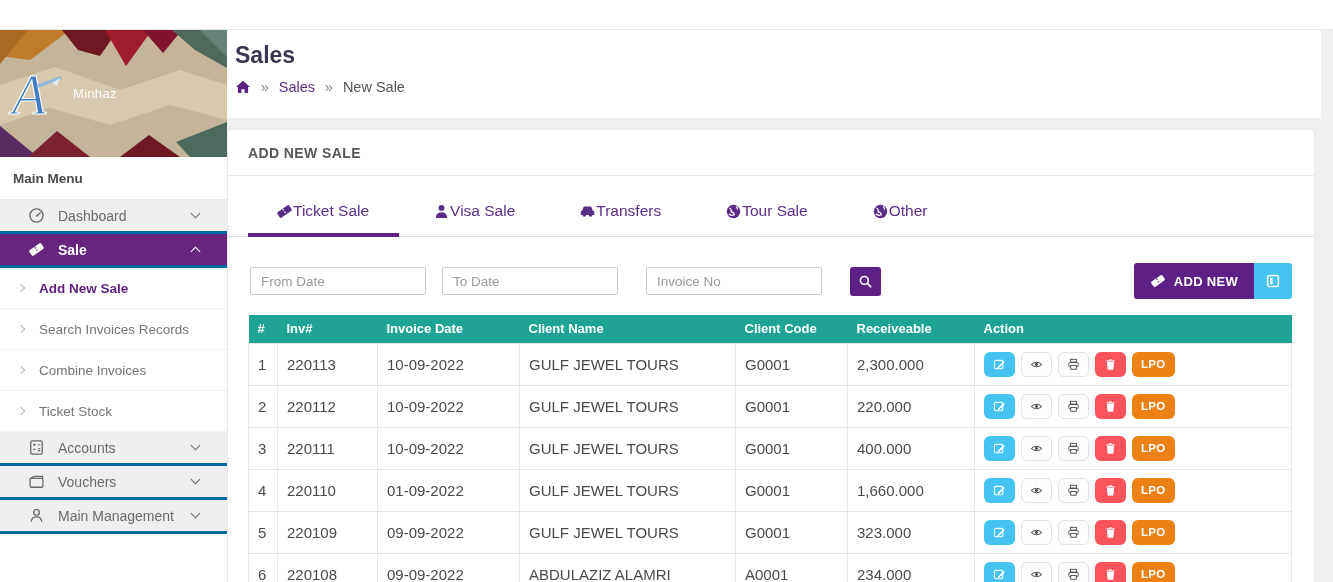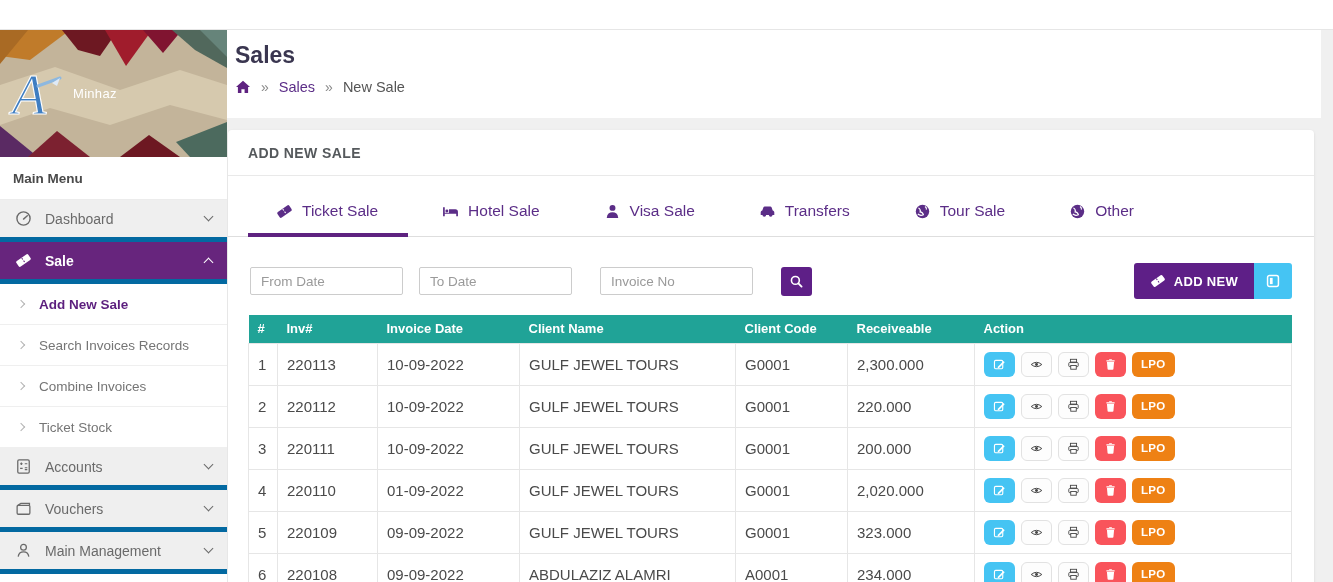--- a/index.html
+++ b/index.html
@@ -10,21 +10,21 @@
   
   .topbar { position:absolute; top:0; left:0; width:100%; height:30px; background:#fff; border-bottom:1px solid #e6e6e6; z-index:5; }
 
   
   .sidebar { position:absolute; top:30px; left:0; width:227px; height:552px; background:#fff; z-index:4; }
   .logo-block { position:relative; width:227px; height:127px; overflow:hidden; }
   .logo-block svg.bg { position:absolute; inset:0; }
   .brand-text { position:absolute; left:73px; top:56px; color:#fff; font-size:13px; letter-spacing:.3px; }
   .logo-mark { position:absolute; left:8px; top:26px; }
   .menu-label { height:43px; display:flex; align-items:center; padding:0 13px; background:#fff; border-bottom:1px solid #ececec; font-size:13.5px; font-weight:bold; color:#4a4a4a; }
-  .menu-item { height:42px; display:flex; align-items:center; padding:0 15px; background:#efefef; border-bottom:5px solid #0369a1; color:#6a6a6a; font-size:14px; cursor:pointer; }
+  .menu-item { height:34px; display:flex; align-items:center; padding:0 28px; background:#efefef; border-bottom:3px solid #0369a1; color:#6a6a6a; font-size:14px; cursor:pointer; }
   .menu-item .mi-ic { width:17px; height:17px; margin-right:13px; flex:0 0 auto; }
   .menu-item.active { background:#67257d; color:#fff; font-weight:bold; }
   .sub-item { height:41px; display:flex; align-items:center; padding:0 15px 0 18px; background:#fff; border-bottom:1px solid #efefef; color:#757575; font-size:13.5px; cursor:pointer; }
   .sub-item.active { color:#5c1f7e; font-weight:bold; }
   .chev { display:inline-block; width:7px; height:7px; border-right:1.6px solid currentColor; border-bottom:1.6px solid currentColor; }
   .chev.down { transform:rotate(45deg); margin-top:-4px; }
   .chev.up   { transform:rotate(225deg); margin-top:4px; }
   .chev.right{ width:6px; height:6px; transform:rotate(-45deg); color:#b3b3b3; margin-right:15px; flex:0 0 auto; }
   .push { margin-left:auto; }
 
@@ -35,27 +35,27 @@
   .breadcrumb { display:flex; align-items:center; gap:10px; font-size:14.5px; color:#555; }
   .breadcrumb .sep { color:#8a8a8a; font-size:14px; }
   .breadcrumb .bc-active { color:#5b2d87; }
   .home-ic { width:16px; height:16px; color:#5e2280; }
 
   .card { margin:12px 7px 0 13px; background:#fff; border-radius:4px; box-shadow:0 1px 3px rgba(0,0,0,.1); height:600px; }
   .card-header { padding:15px 20px 14px; font-size:14px; font-weight:600; letter-spacing:.4px; color:#55595c; border-bottom:1px solid #e9e9e9; }
 
   
   .tabs { display:flex; align-items:center; padding:0 20px 0 48px; gap:64px; border-bottom:1px solid #dedede; margin-top:9px; }
-  .tab { position:relative; display:flex; align-items:center; gap:9px; color:#5b2d87; font-size:15.5px; padding:17px 0 16px; cursor:pointer; white-space:nowrap; }
+  .tab { position:relative; display:flex; align-items:center; color:#5b2d87; font-size:15.5px; padding:17px 0 16px; cursor:pointer; white-space:nowrap; }
   .tab .t-ic { width:17px; height:17px; }
   .tab.active::after { content:""; position:absolute; left:-28px; right:-30px; bottom:-1px; height:4px; background:#5e2280; }
 
   
   .filter-bar { display:flex; align-items:center; padding:26px 22px 16px; }
-  .f-input { width:153px; height:28px; border:1px solid #ccc; border-radius:2px; padding:0 10px; font-size:13.5px; color:#555; font-family:inherit; }
+  .f-input { width:176px; height:28px; border:1px solid #ccc; border-radius:2px; padding:0 10px; font-size:13.5px; color:#555; font-family:inherit; }
   .f-input::placeholder { color:#9a9a9a; }
   .gap16 { margin-left:16px; } .gap28 { margin-left:28px; }
   .f-select { width:146px; height:28px; border:1px solid #a9a9a9; border-radius:2px; display:flex; align-items:center; padding:0 9px; font-size:13px; color:#333; cursor:pointer; background:#fff; }
   .f-select .caret { margin-left:auto; width:0; height:0; border-left:4px solid transparent; border-right:4px solid transparent; border-top:5px solid #555; }
   .search-btn { width:31px; height:29px; background:#5e1f87; border:none; border-radius:3px; display:flex; align-items:center; justify-content:center; cursor:pointer; }
   .search-btn svg { width:15px; height:15px; }
   .right-group { margin-left:auto; display:flex; }
   .addnew-btn { height:36px; padding:0 16px; background:#5e1f87; color:#fff; font-weight:bold; font-size:13px; border:none; border-radius:3px 0 0 3px; display:flex; align-items:center; gap:8px; cursor:pointer; font-family:inherit; letter-spacing:.3px; }
   .addnew-btn .t-ic { width:16px; height:16px; }
   .colvis-btn { width:38px; height:36px; background:#45c4f3; border:none; border-radius:0 3px 3px 0; display:flex; align-items:center; justify-content:center; cursor:pointer; }
@@ -253,26 +253,20 @@
 
     <div class="card">
       <div class="card-header">ADD NEW SALE</div>
 
       <div class="tabs">
         <div class="tab active">
           <svg class="t-ic">
               <use href="#i-ticket"></use>
             </svg>
           <span>Ticket Sale</span>
-        </div>
-        <div class="tab">
-          <svg class="t-ic">
-              <use href="#i-bed"></use>
-            </svg>
-          <span>Hotel Sale</span>
         </div>
         <div class="tab">
           <svg class="t-ic">
               <use href="#i-person"></use>
             </svg>
           <span>Visa Sale</span>
         </div>
         <div class="tab">
           <svg class="t-ic">
               <use href="#i-car"></use>
@@ -404,21 +398,21 @@
               <button class="abtn lpo">LPO</button>
             </div>
               </td>
           </tr>
           <tr>
             <td>3</td>
             <td>220111</td>
             <td>10-09-2022</td>
             <td>GULF JEWEL TOURS</td>
             <td>G0001</td>
-            <td>200.000</td>
+            <td>400.000</td>
             <td>
                 <div class="actions">
               <button class="abtn edit">
                     <svg>
                       <use href="#i-pencilsq"></use>
                     </svg>
                   </button>
               <button class="abtn view">
                     <svg>
                       <use href="#i-eye"></use>
@@ -437,21 +431,21 @@
               <button class="abtn lpo">LPO</button>
             </div>
               </td>
           </tr>
           <tr>
             <td>4</td>
             <td>220110</td>
             <td>01-09-2022</td>
             <td>GULF JEWEL TOURS</td>
             <td>G0001</td>
-            <td>2,020.000</td>
+            <td>1,660.000</td>
             <td>
                 <div class="actions">
               <button class="abtn edit">
                     <svg>
                       <use href="#i-pencilsq"></use>
                     </svg>
                   </button>
               <button class="abtn view">
                     <svg>
                       <use href="#i-eye"></use>

